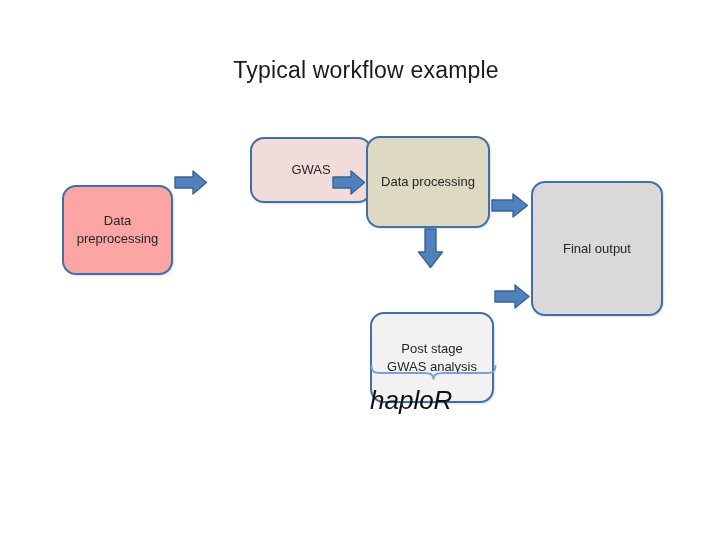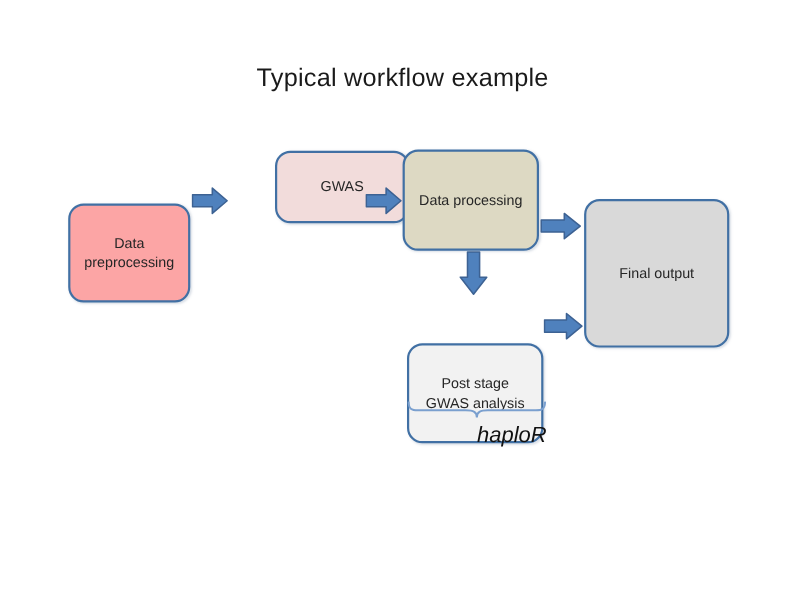--- a/index.html
+++ b/index.html
@@ -45,22 +45,22 @@
   .a1 { left: 174px; top: 169px; }
   .a2 { left: 332px; top: 169px; }
   .a3 { left: 491px; top: 192px; }
   .a4 { left: 417px; top: 228px; }
   .a5 { left: 494px; top: 283px; }
   .brace { position: absolute; left: 370px; top: 365px; }
   .brace path { stroke:#7ba0cf; stroke-width:1.8; fill:none; stroke-linecap:round; }
   .package-name {
     position: absolute;
     left: 370px; top: 385px; width: 127px;
-    text-align: right;
-    font-size: 20px;
+    text-align: left;
+    font-size: 26px;
     font-style: italic;
     color: #111111;
   }
   .description {
     position: absolute;
     left: 338px; top: 421px; width: 190px;
     text-align: center;
     font-size: 11.5px;
     line-height: 13.5px;
     color: #1f1f1f;

